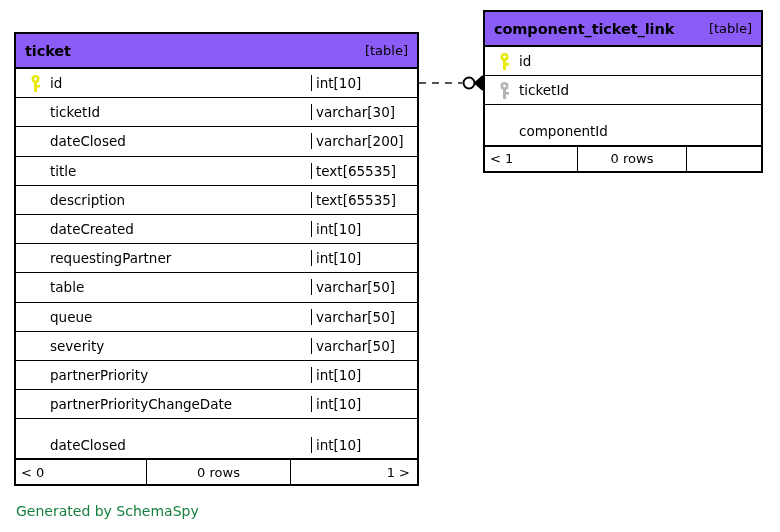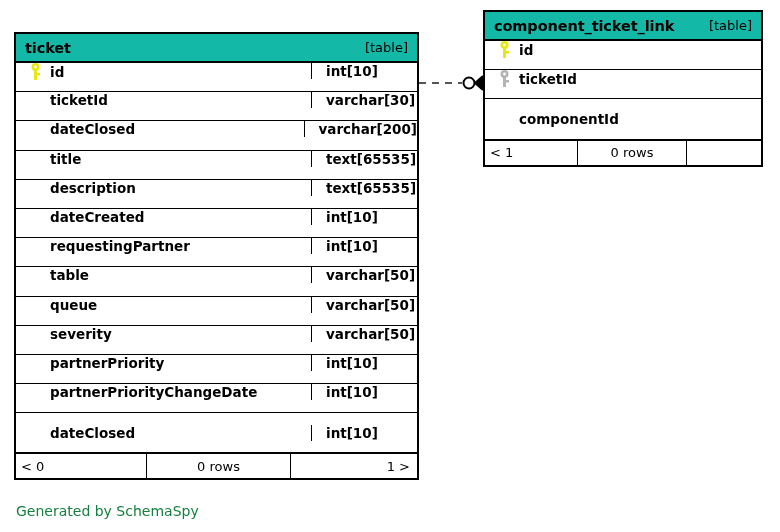--- a/index.html
+++ b/index.html
@@ -26,68 +26,67 @@
   .table-box {
     position: absolute;
     background: #ffffff;
     border: 2px solid #000000;
     box-sizing: border-box;
     display: flex;
     flex-direction: column;
   }
 
   .table-header {
-    background: #14b8a6;
+    background: #8b5cf6;
     border-bottom: 2px solid #000000;
     display: flex;
     align-items: center;
     justify-content: space-between;
     padding: 0 9px;
     box-sizing: border-box;
-    height: 29px;
+    height: 35px;
   }
   .table-title {
     font-size: 14.5px;
     font-weight: bold;
     letter-spacing: -0.1px;
     white-space: nowrap;
   }
   .table-kind {
     font-size: 13px;
     font-weight: normal;
     white-space: nowrap;
   }
 
   .col-row {
     display: flex;
-    align-items: flex-start;
+    align-items: center;
     border-bottom: 1.5px solid #000000;
     box-sizing: border-box;
     height: 29.2px;
-    font-weight: bold;
   }
   .col-row:last-of-type {
     border-bottom: 2px solid #000000;
     margin-top: 12px;
   }
 
   .col-name {
     flex: 1 1 auto;
     display: flex;
     align-items: center;
     padding-left: 8px;
     box-sizing: border-box;
     min-width: 0;
     overflow: hidden;
   }
   .col-type {
     flex: 0 0 auto;
     display: flex;
     align-items: center;
-    padding-left: 14px;
+    padding-left: 4px;
     box-sizing: border-box;
     font-size: 13.5px;
     white-space: nowrap;
   }
   .col-type.divided {
     border-left: 1.5px solid #000000;
   }
 
   .key-slot {
     flex: 0 0 auto;

